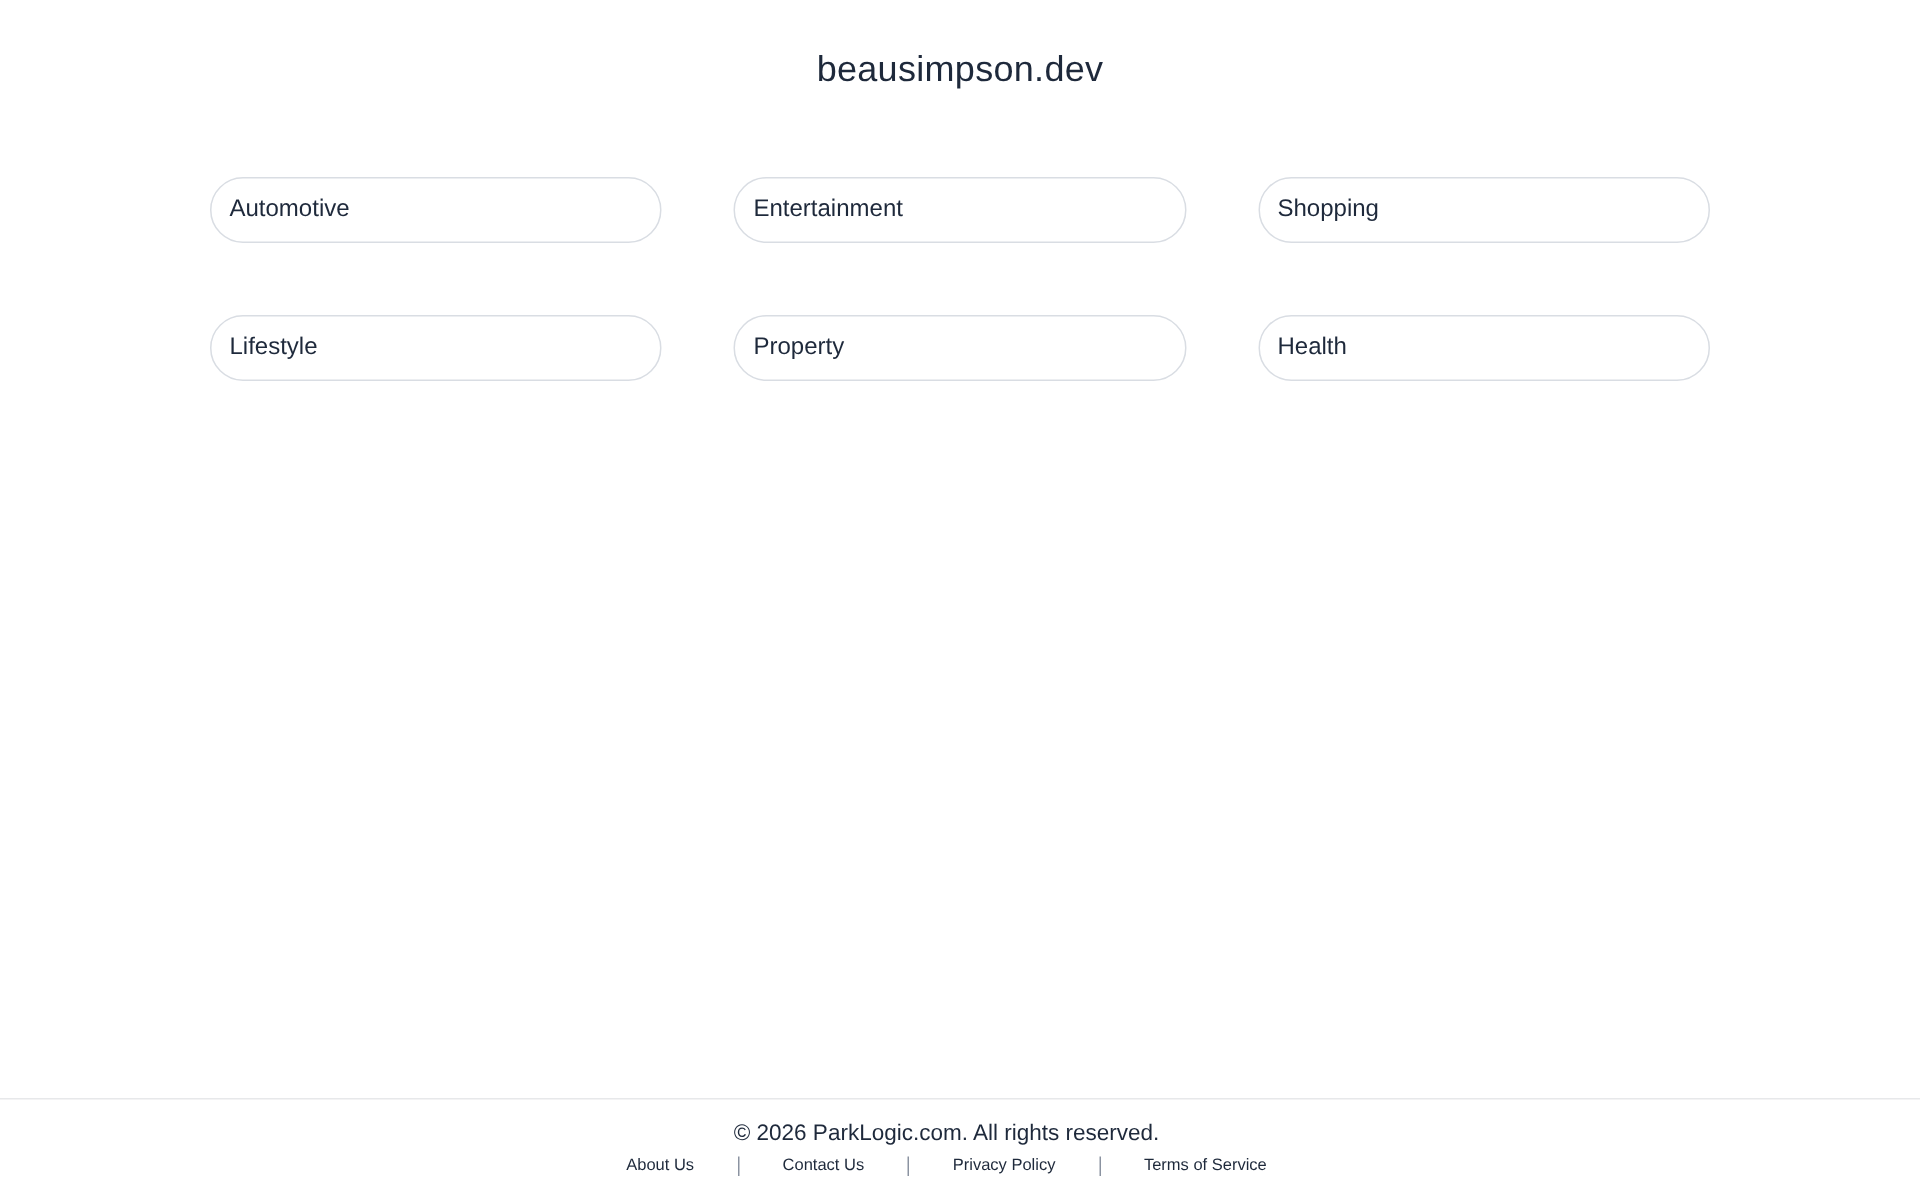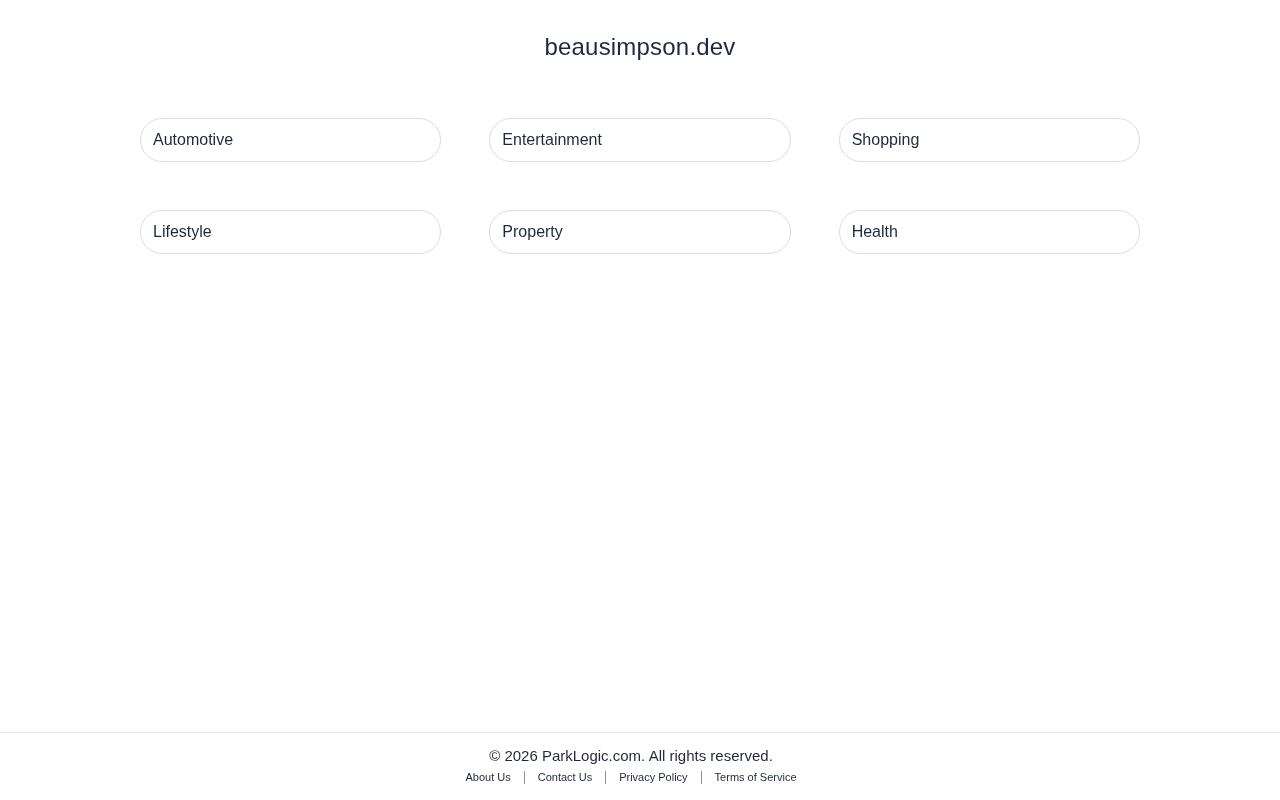--- a/index.html
+++ b/index.html
@@ -60,21 +60,21 @@
   .copyright {
     font-size: 15px;
     line-height: 19px;
     color: #1e293b;
   }
   .footer-links {
     margin-top: 5px;
     display: flex;
     justify-content: center;
     align-items: center;
-    gap: 13px;
+    gap: 29px;
   }
   .footer-link {
     font-size: 11px;
     line-height: 15px;
     color: #1e293b;
     text-decoration: none;
     cursor: pointer;
   }
   .link-separator {
     width: 1px;

